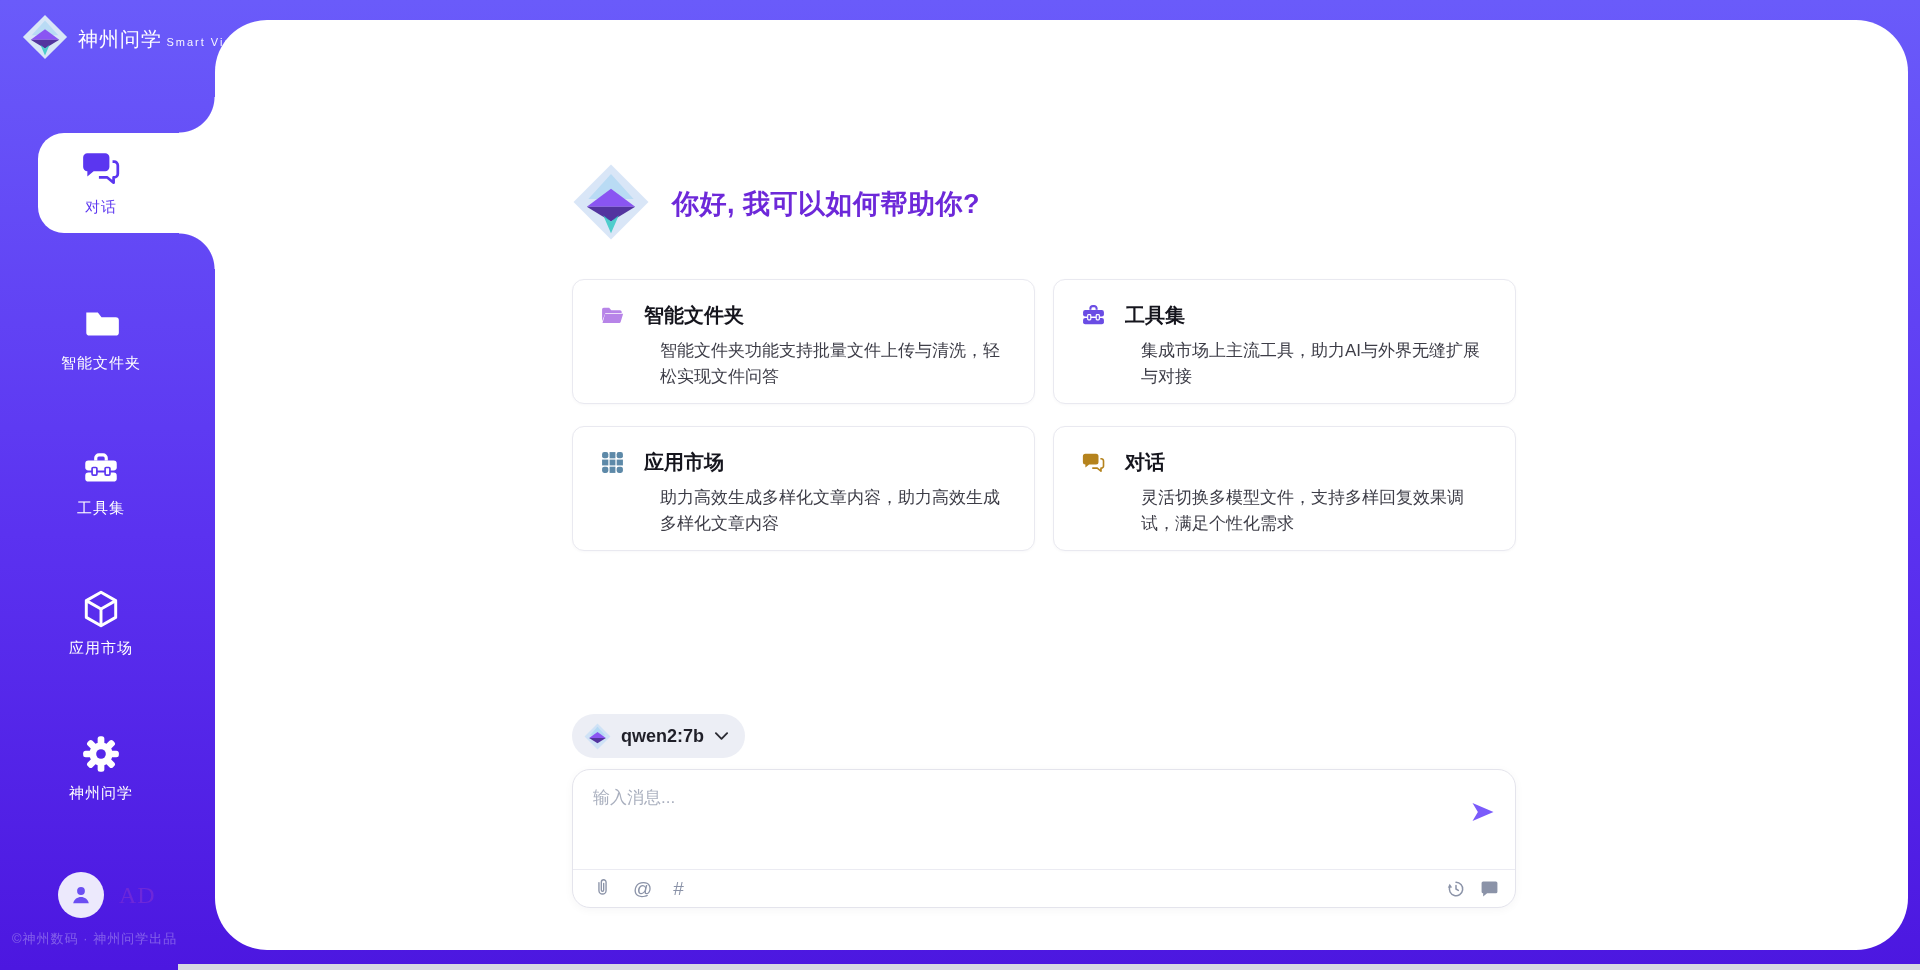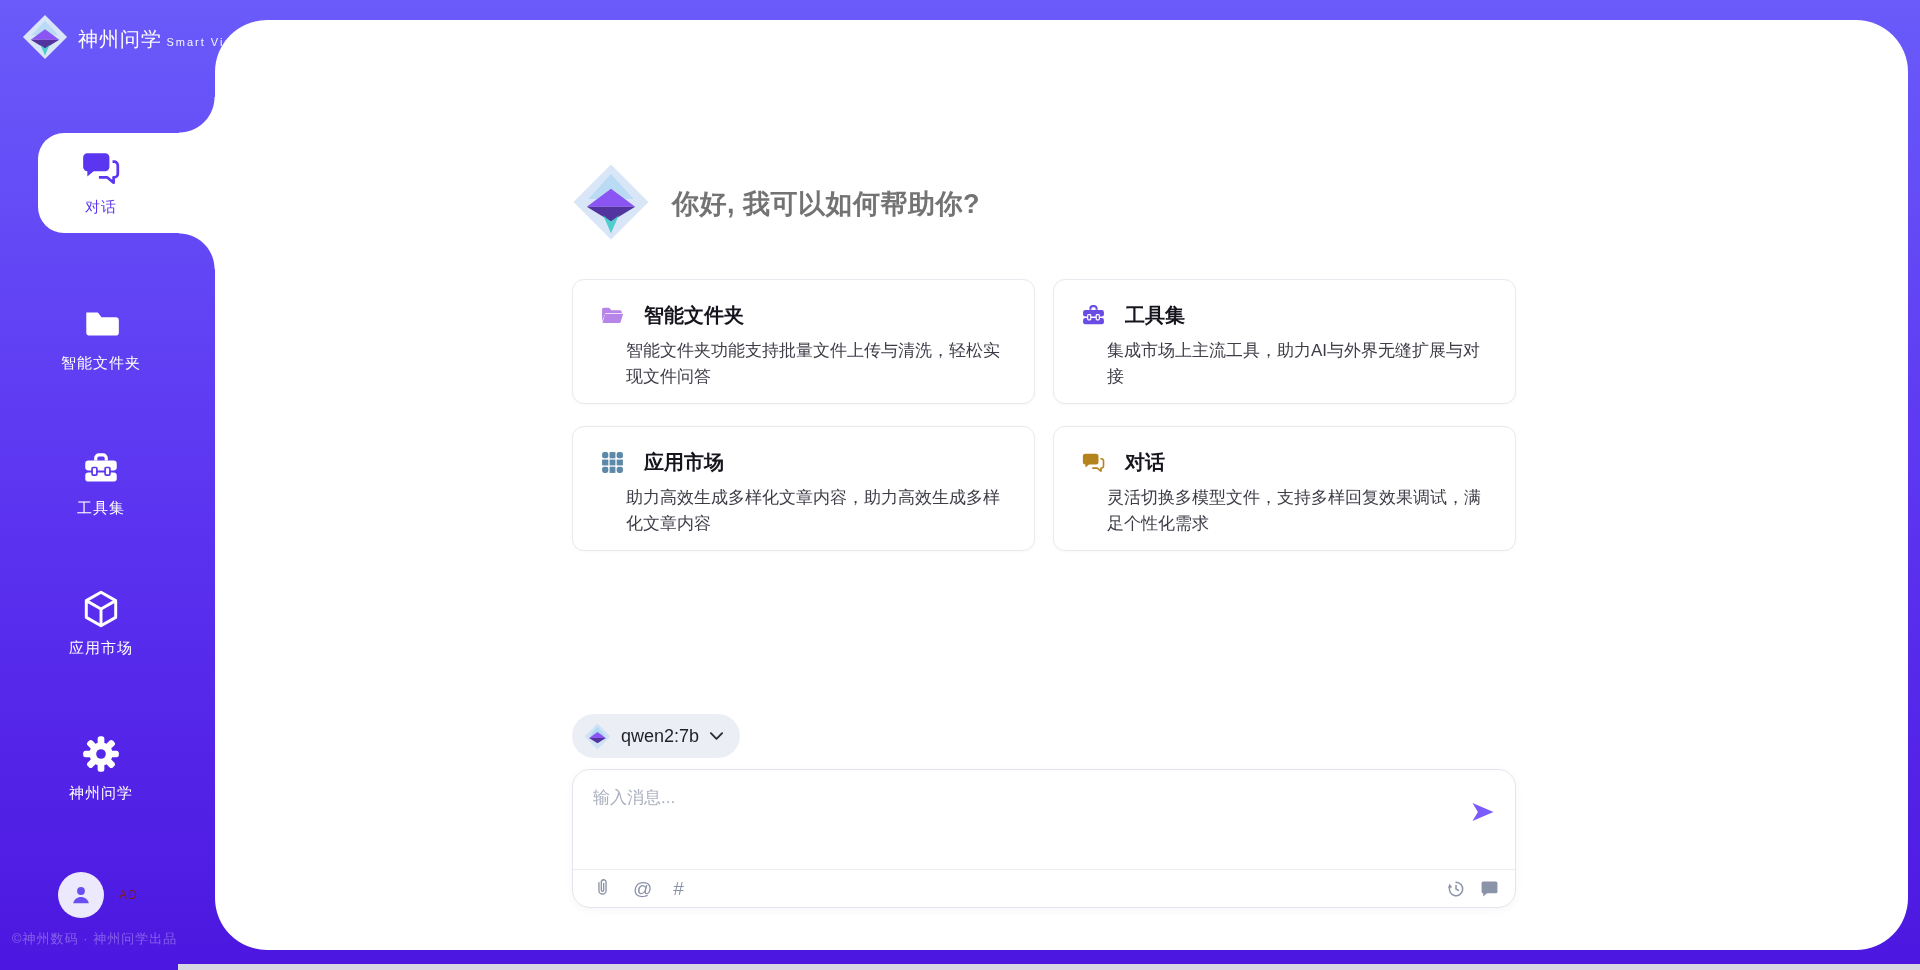--- a/index.html
+++ b/index.html
@@ -33,45 +33,45 @@
   .fillet.bot{ top:233px; background:radial-gradient(circle at 0 100%,rgba(0,0,0,0) 35px,#fff 36px); }
 
   .nav-item{ position:absolute; left:0; width:202px; text-align:center; color:#ffffff; cursor:pointer; }
   .nav-item .nav-icon{ display:inline-block; height:42px; }
   .nav-item .nav-label{ display:block; font-size:15px; margin-top:5px; letter-spacing:1px; }
   .nav-item.active{ color:#5b36f0; }
   .nav-item.active .nav-label{ font-weight:400; }
 
   .user-row{ position:absolute; left:58px; top:872px; display:flex; align-items:center; gap:15px; }
   .avatar{ width:46px; height:46px; border-radius:50%; background:#ece9fc; display:flex; align-items:center; justify-content:center; }
-  .user-name{ color:#7f1d1d; font-size:12px; letter-spacing:1px; }
+  .user-name{ color:#6d28d9; font-size:24px; letter-spacing:1px;font-family:Liberation Serif, serif; }
 
   .sidebar-footer{ position:absolute; left:12px; top:930px; font-size:13px; color:rgba(255,255,255,.3); letter-spacing:1px; }
 
   
   .greeting-row{ position:absolute; left:572px; top:163px; width:944px; display:flex; align-items:center; gap:22px; }
-  .greeting-text{ font-size:27px; font-weight:700; color:#737373; letter-spacing:.5px; }
+  .greeting-text{ font-size:27px; font-weight:700; color:#6d28d9; letter-spacing:.5px; }
 
   
   .cards{ position:absolute; left:572px; top:279px; width:944px;
           display:grid; grid-template-columns:463px 463px; column-gap:18px; row-gap:22px; }
   .card{
     height:125px; background:#fff; border:1px solid #e9e9f0; border-radius:12px;
     padding:22px 26px 0 27px; cursor:pointer; box-shadow:0 1px 3px rgba(30,30,60,.03);
   }
   .card-head{ display:flex; align-items:center; gap:19px; }
   .card-title{ font-size:20px; font-weight:700; color:#15151d; }
-  .card-desc{ margin:9px 0 0 26px; font-size:17px; color:#3d3d47; line-height:1.5; }
+  .card-desc{ margin:9px 0 0 60px; font-size:17px; color:#3d3d47; line-height:1.5; }
 
   
   .model-chip{
     position:absolute; left:572px; top:714px; height:44px; padding:0 16px 0 12px;
     background:#eceef5; border-radius:22px; display:inline-flex; align-items:center; gap:10px; cursor:pointer;
   }
-  .model-name{ font-size:18px; color:#1f1f28; }
+  .model-name{ font-size:18px; color:#1f1f28;font-weight:bold; }
 
   .composer{
     position:absolute; left:572px; top:769px; width:944px; height:139px;
     background:#fff; border:1px solid #e4e4ec; border-radius:18px; box-shadow:0 2px 10px rgba(30,30,60,.04);
   }
   .composer textarea{
     position:absolute; left:0; top:0; width:860px; height:96px; border:none; outline:none; resize:none;
     padding:16px 20px; font-size:17px; font-family:inherit; color:#333; background:transparent;
   }
   .composer textarea::placeholder{ color:#a9afbe; }

